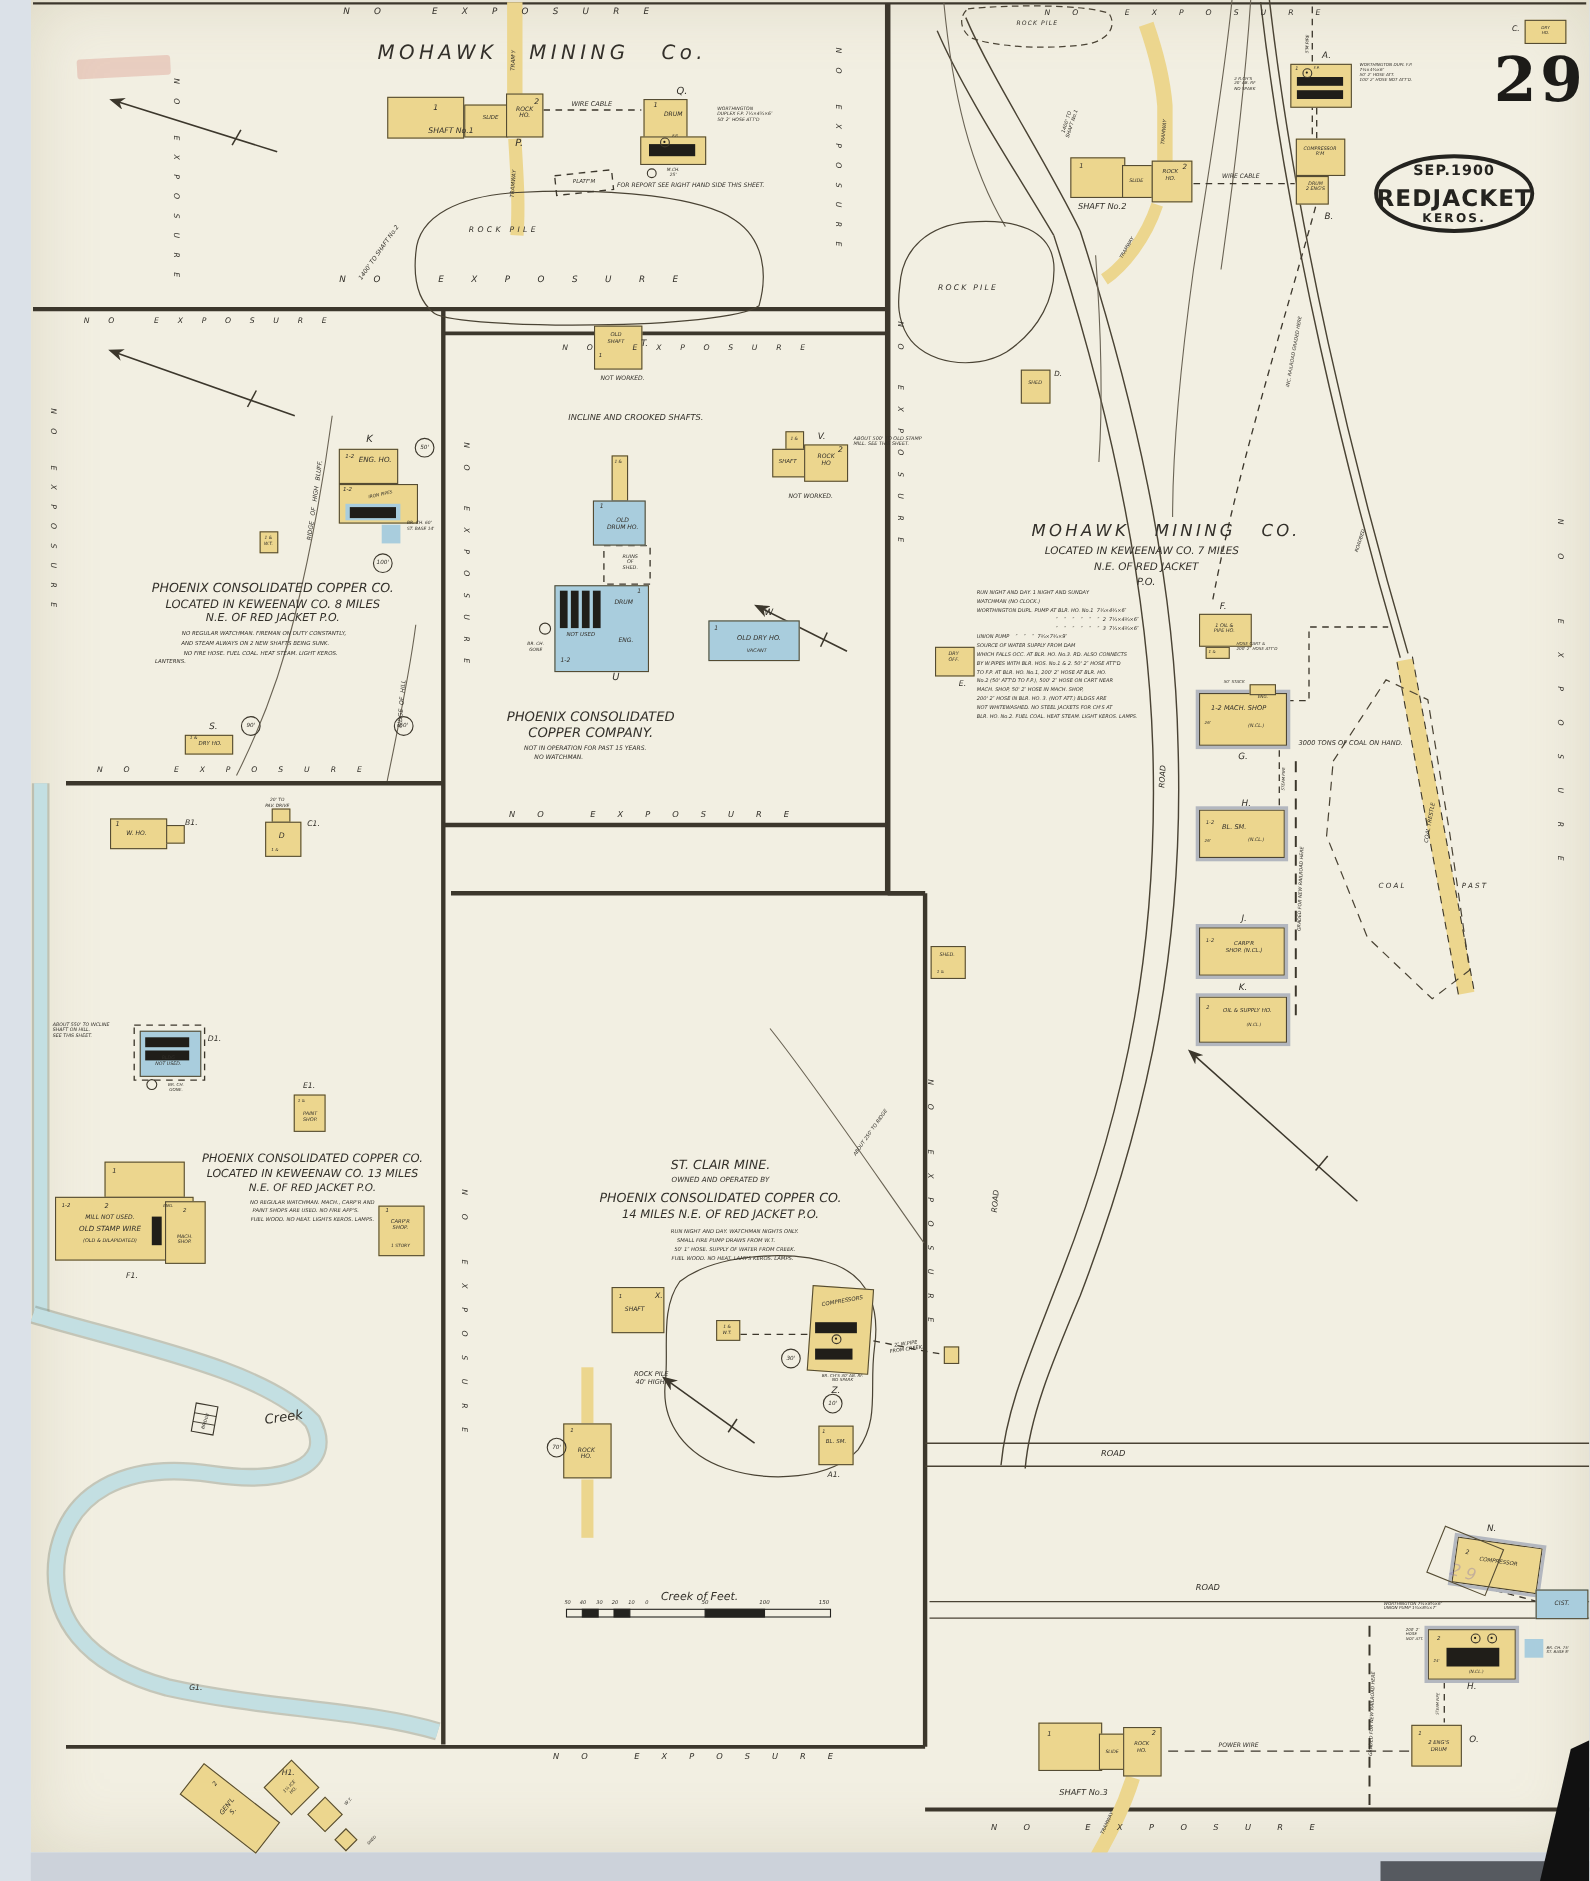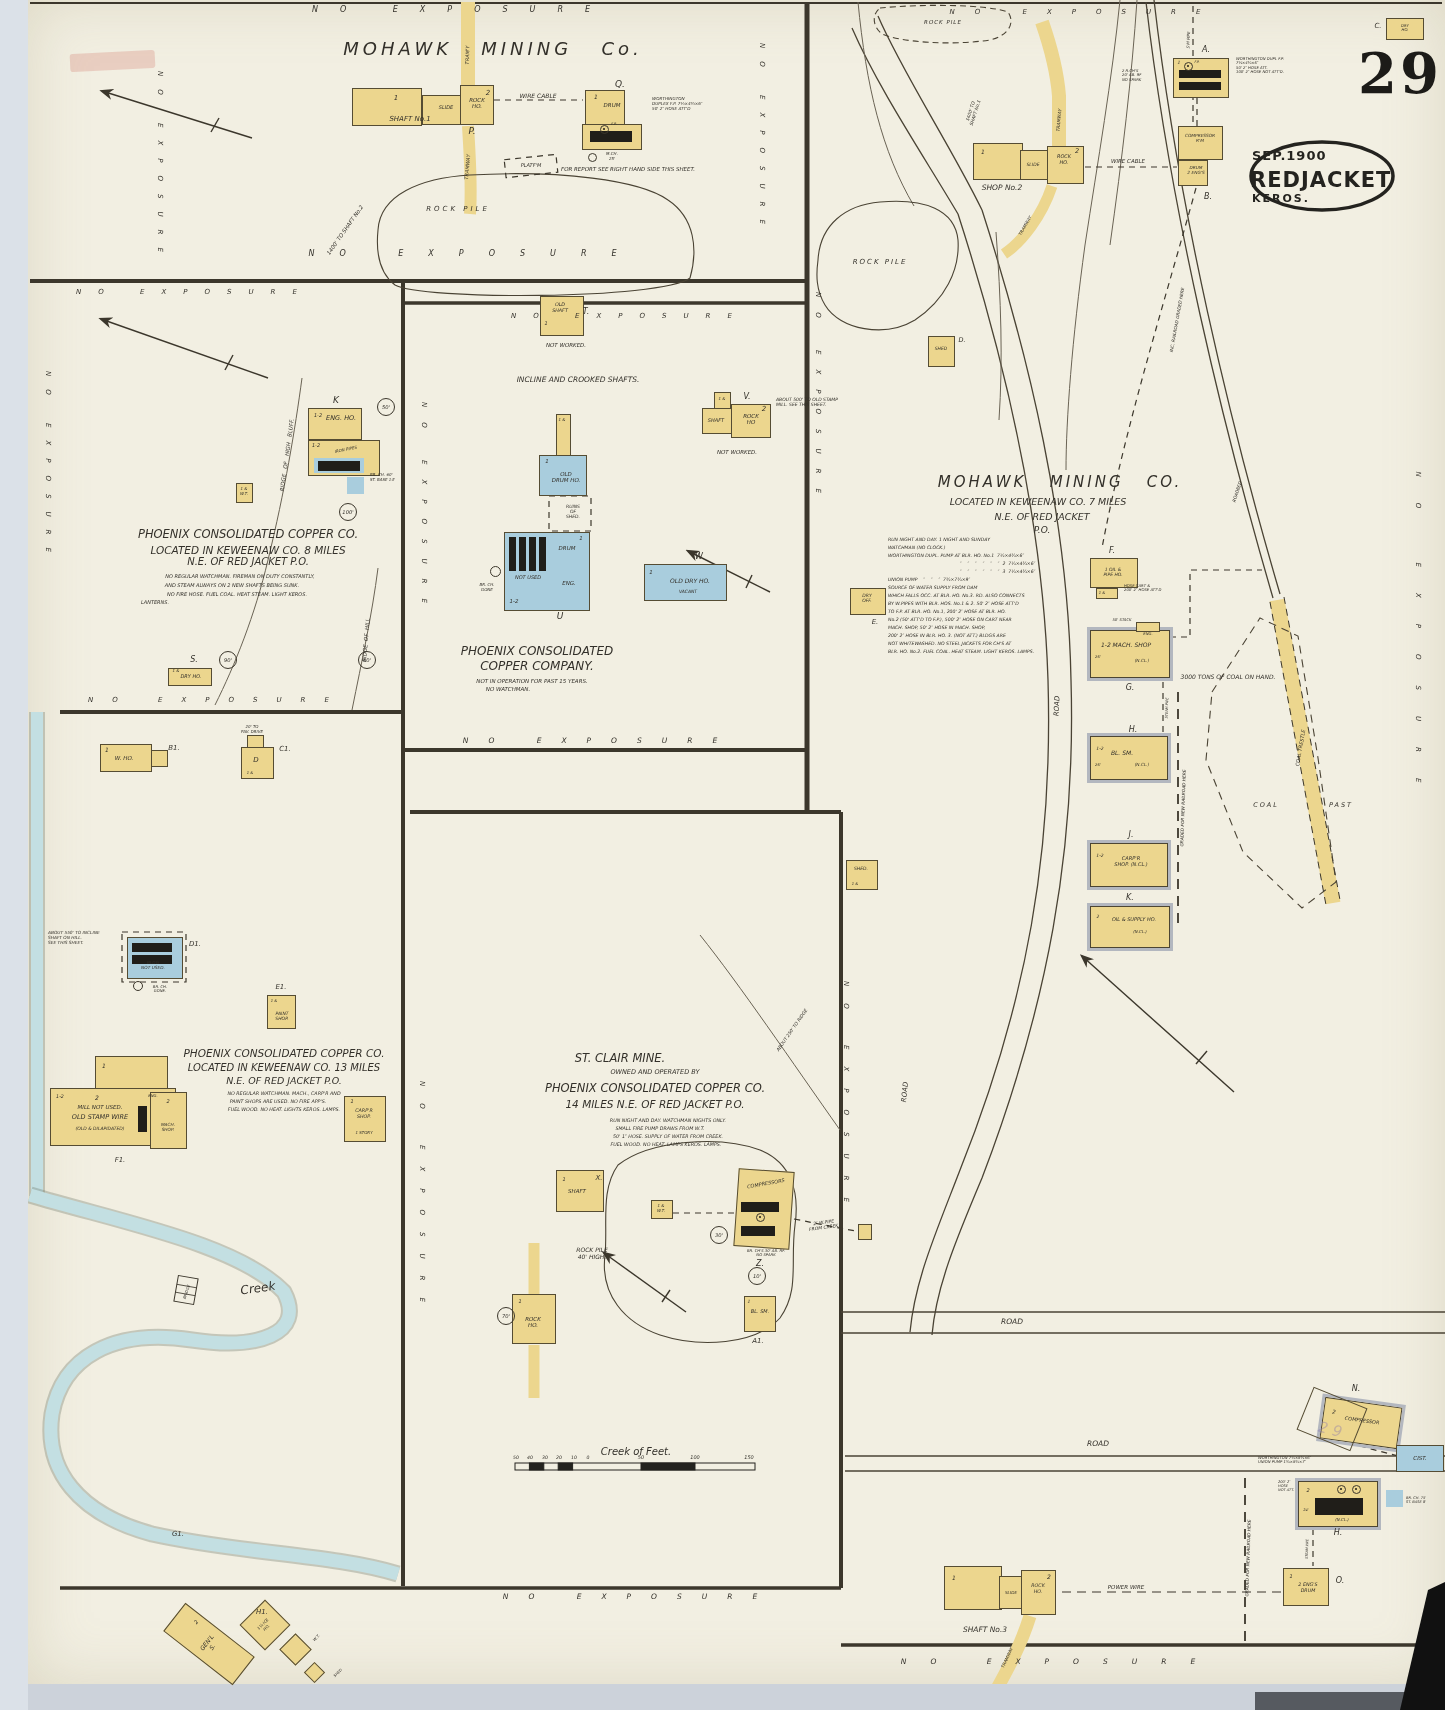--- a/index.html
+++ b/index.html
@@ -13,21 +13,21 @@
   .bld.y{background:#ecd68e;}
   .bld.b{background:#a9cddd;}
   .bld.w{background:transparent;}
   .bld.g{background:#ecd68e;border:1px solid #4c4533;outline:3.5px solid #b3b7bf;outline-offset:0px;}
   .mrk{position:absolute;box-sizing:border-box;}
   .lbl{position:absolute;color:#33302a;font-style:italic;white-space:pre;line-height:1.15;
        transform-origin:center;text-align:center;}
   .pageno{position:absolute;left:1340px;top:40px;width:120px;text-align:center;
           font-family:"DejaVu Serif",serif;font-weight:bold;font-size:56px;color:#1c1b18;
           letter-spacing:3px;}
-  .stamp{position:absolute;text-align:left;color:#24231f;font-family:"DejaVu Sans",sans-serif;}
+  .stamp{position:absolute;text-align:center;color:#24231f;font-family:"DejaVu Sans",sans-serif;}
   .stamp-date{left:1252px;top:148px;width:140px;font-size:13px;font-weight:bold;letter-spacing:1px;}
   .stamp-city{left:1250px;top:168px;width:144px;font-size:21px;font-weight:bold;letter-spacing:1px;}
   .stamp-state{left:1252px;top:192px;width:140px;font-size:11px;font-weight:bold;letter-spacing:2px;}
   .smudge{position:absolute;border-radius:3px;}
 </style>
 </head>
 <body>
 
 <div id="stage">
   <div id="sheet"></div>
@@ -409,21 +409,21 @@
       <div class="lbl" style="font-size: 6px; left: 210px; top: 1645px; transform: translate(-50%, -50%) rotate(-52deg);">GEN'L
 S.</div>
       <div class="lbl" style="font-size: 7px; left: 262px; top: 1612px; transform: translate(-50%, -50%);">H1.</div>
       <div class="lbl" style="font-size: 4px; left: 265px; top: 1626px; transform: translate(-50%, -50%) rotate(-45deg);">1½ ICE
 HO.</div>
       <div class="lbl" style="font-size: 4px; left: 317px; top: 1638px; transform: translate(-50%, -50%) rotate(-45deg);">W.T.</div>
       <div class="lbl" style="font-size: 3.6px; left: 338px; top: 1673px; transform: translate(-50%, -50%) rotate(-45deg);">SHED</div>
       <div class="lbl" style="font-size: 7.5px; letter-spacing: 20px; left: 640px; top: 1597px; transform: translate(-50%, -50%);">NO EXPOSURE</div>
       <div class="lbl" style="font-size: 7px; letter-spacing: 17px; left: 422px; top: 1200px; transform: translate(-50%, -50%) rotate(90deg);">NO EXPOSURE</div>
       <div class="lbl" style="font-size: 7px; letter-spacing: 17px; left: 846px; top: 1100px; transform: translate(-50%, -50%) rotate(90deg);">NO EXPOSURE</div>
-      <div class="lbl" style="font-size: 11.5px; left: 620px; top: 1059px; transform: translate(-50%, -50%);">ST. CLAIR MINE.</div>
+      <div class="lbl" style="font-size: 11.5px; left: 655px; top: 1059px; transform: translate(-50%, -50%);">ST. CLAIR MINE.</div>
       <div class="lbl" style="font-size: 6.5px; left: 655px; top: 1073px; transform: translate(-50%, -50%);">OWNED AND OPERATED BY</div>
       <div class="lbl" style="font-size: 11.5px; left: 655px; top: 1089px; transform: translate(-50%, -50%);">PHOENIX CONSOLIDATED COPPER CO.</div>
       <div class="lbl" style="font-size: 10.5px; left: 655px; top: 1104px; transform: translate(-50%, -50%);">14 MILES N.E. OF RED JACKET P.O.</div>
       <div class="lbl" style="font-size: 4.8px; left: 668px; top: 1121px; transform: translate(-50%, -50%);">RUN NIGHT AND DAY. WATCHMAN NIGHTS ONLY.</div>
       <div class="lbl" style="font-size: 4.8px; left: 660px; top: 1129px; transform: translate(-50%, -50%);">SMALL FIRE PUMP DRAWS FROM W.T.</div>
       <div class="lbl" style="font-size: 4.8px; left: 668px; top: 1137px; transform: translate(-50%, -50%);">50' 1″ HOSE. SUPPLY OF WATER FROM CREEK.</div>
       <div class="lbl" style="font-size: 4.8px; left: 666px; top: 1145px; transform: translate(-50%, -50%);">FUEL WOOD. NO HEAT. LAMPS KEROS. LAMPS.</div>
       <div class="lbl" style="font-size: 4.5px; left: 792px; top: 1030px; transform: translate(-50%, -50%) rotate(-55deg);">ABOUT 250' TO RIDGE</div>
       <div class="lbl" style="font-size: 5.5px; left: 577px; top: 1191px; transform: translate(-50%, -50%);">SHAFT</div>
       <div class="lbl" style="font-size: 7px; left: 599px; top: 1178px; transform: translate(-50%, -50%);">X.</div>
@@ -480,21 +480,21 @@
       <div class="lbl" style="font-size: 4px; left: 1189px; top: 40px; transform: translate(-50%, -50%) rotate(-88deg);">S'M PIPE</div>
       <div class="lbl" style="font-size: 5.5px; left: 1128px; top: 161px; transform: translate(-50%, -50%);">WIRE CABLE</div>
       <div class="lbl" style="font-size: 7px; letter-spacing: 2px; left: 880px; top: 262px; transform: translate(-50%, -50%);">ROCK PILE</div>
       <div class="lbl" style="font-size: 4.5px; left: 973px; top: 112px; transform: translate(-50%, -50%) rotate(-72deg);">1400' TO
 SHAFT No.1</div>
       <div class="lbl" style="font-size: 6px; left: 983px; top: 152px; transform: translate(-50%, -50%);">1</div>
       <div class="lbl" style="font-size: 4.5px; left: 1033px; top: 165px; transform: translate(-50%, -50%);">SLIDE</div>
       <div class="lbl" style="font-size: 5px; left: 1064px; top: 160px; transform: translate(-50%, -50%);">ROCK
 HO.</div>
       <div class="lbl" style="font-size: 6.5px; left: 1077px; top: 152px; transform: translate(-50%, -50%);">2</div>
-      <div class="lbl" style="font-size: 7.5px; left: 1002px; top: 188px; transform: translate(-50%, -50%);">SHOP No.2</div>
+      <div class="lbl" style="font-size: 7.5px; left: 1002px; top: 188px; transform: translate(-50%, -50%);">SHAFT No.2</div>
       <div class="lbl" style="font-size: 4.5px; left: 1059px; top: 120px; transform: translate(-50%, -50%) rotate(-85deg);">TRAMWAY</div>
       <div class="lbl" style="font-size: 4.3px; left: 1026px; top: 226px; transform: translate(-50%, -50%) rotate(-60deg);">TRAMWAY</div>
       <div class="lbl" style="font-size: 4.5px; left: 941px; top: 349px; transform: translate(-50%, -50%);">SHED</div>
       <div class="lbl" style="font-size: 6.5px; left: 962px; top: 341px; transform: translate(-50%, -50%);">D.</div>
       <div class="lbl" style="font-size: 15px; letter-spacing: 3px; left: 1060px; top: 483px; transform: translate(-50%, -50%);">MOHAWK   MINING   CO.</div>
       <div class="lbl" style="font-size: 9.5px; left: 1038px; top: 502px; transform: translate(-50%, -50%);">LOCATED IN KEWEENAW CO. 7 MILES</div>
       <div class="lbl" style="font-size: 9.5px; left: 1042px; top: 517px; transform: translate(-50%, -50%);">N.E. OF RED JACKET</div>
       <div class="lbl" style="font-size: 9px; left: 1042px; top: 530px; transform: translate(-50%, -50%);">P.O.</div>
       <div class="lbl" style="font-size: 4.6px; left: 888px; top: 540px; text-align: left; transform: translate(0px, -50%);">RUN NIGHT AND DAY. 1 NIGHT AND SUNDAY</div>
       <div class="lbl" style="font-size: 4.6px; left: 888px; top: 548px; text-align: left; transform: translate(0px, -50%);">WATCHMAN (NO CLOCK.)</div>

